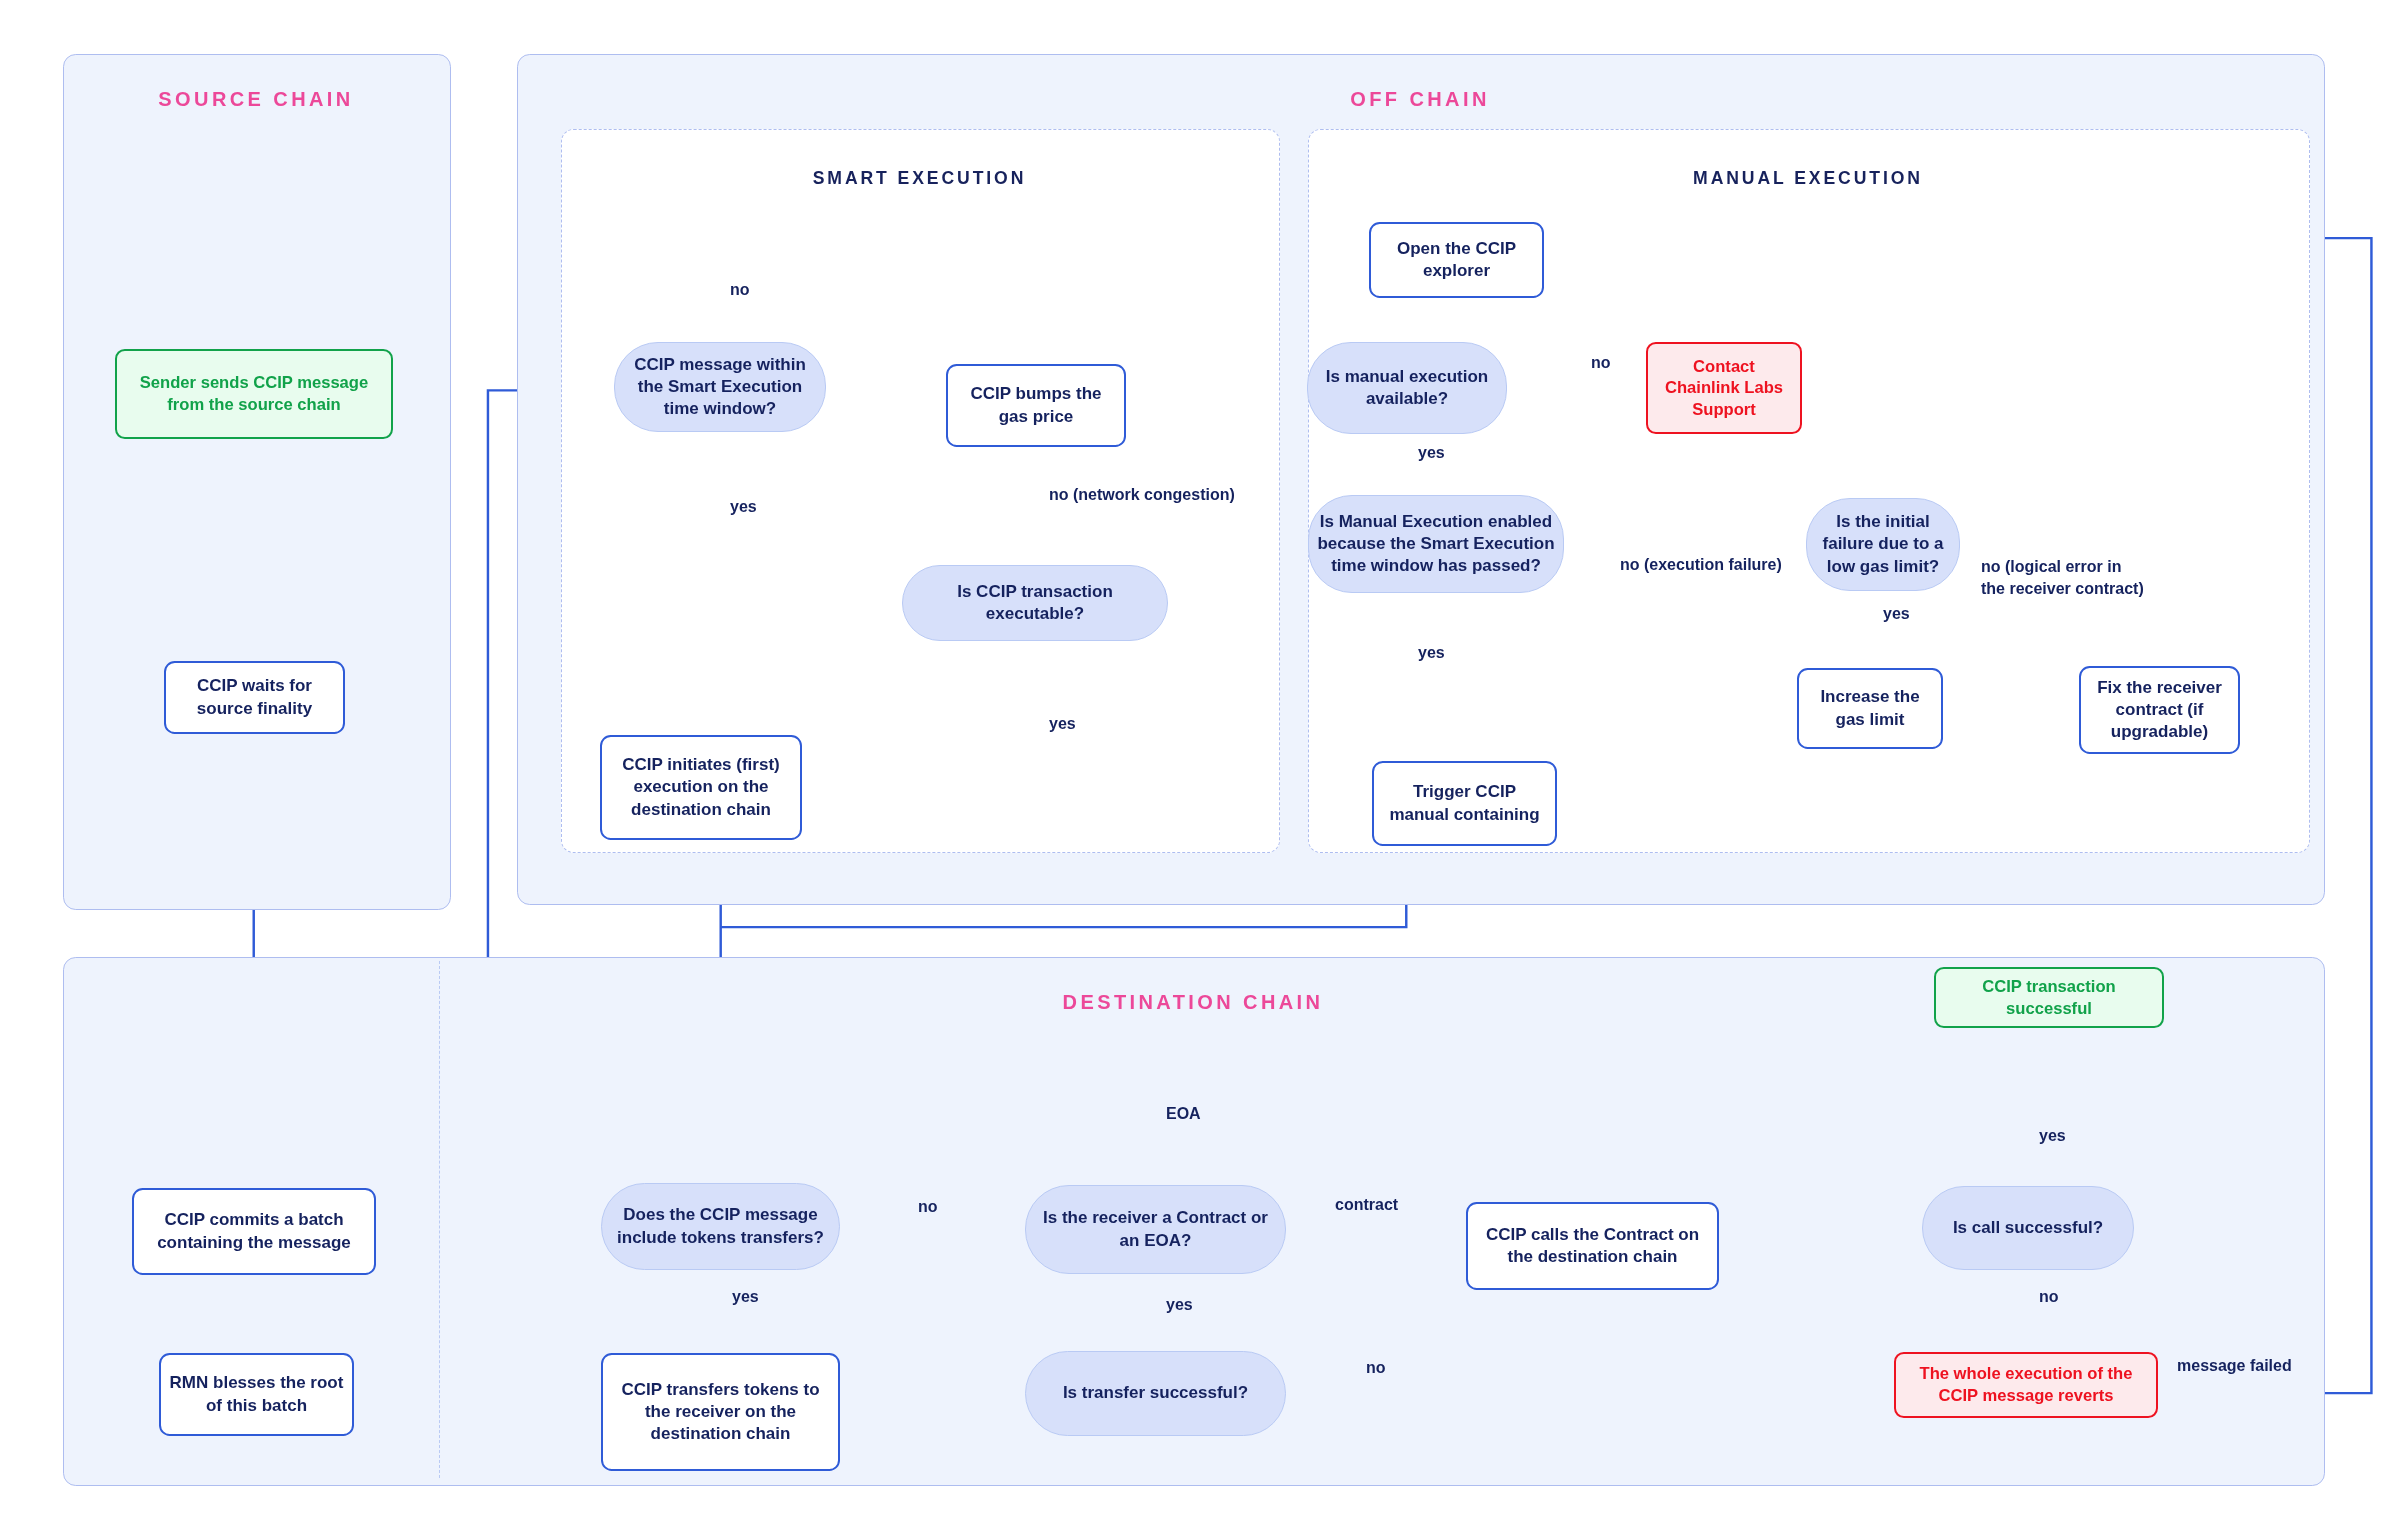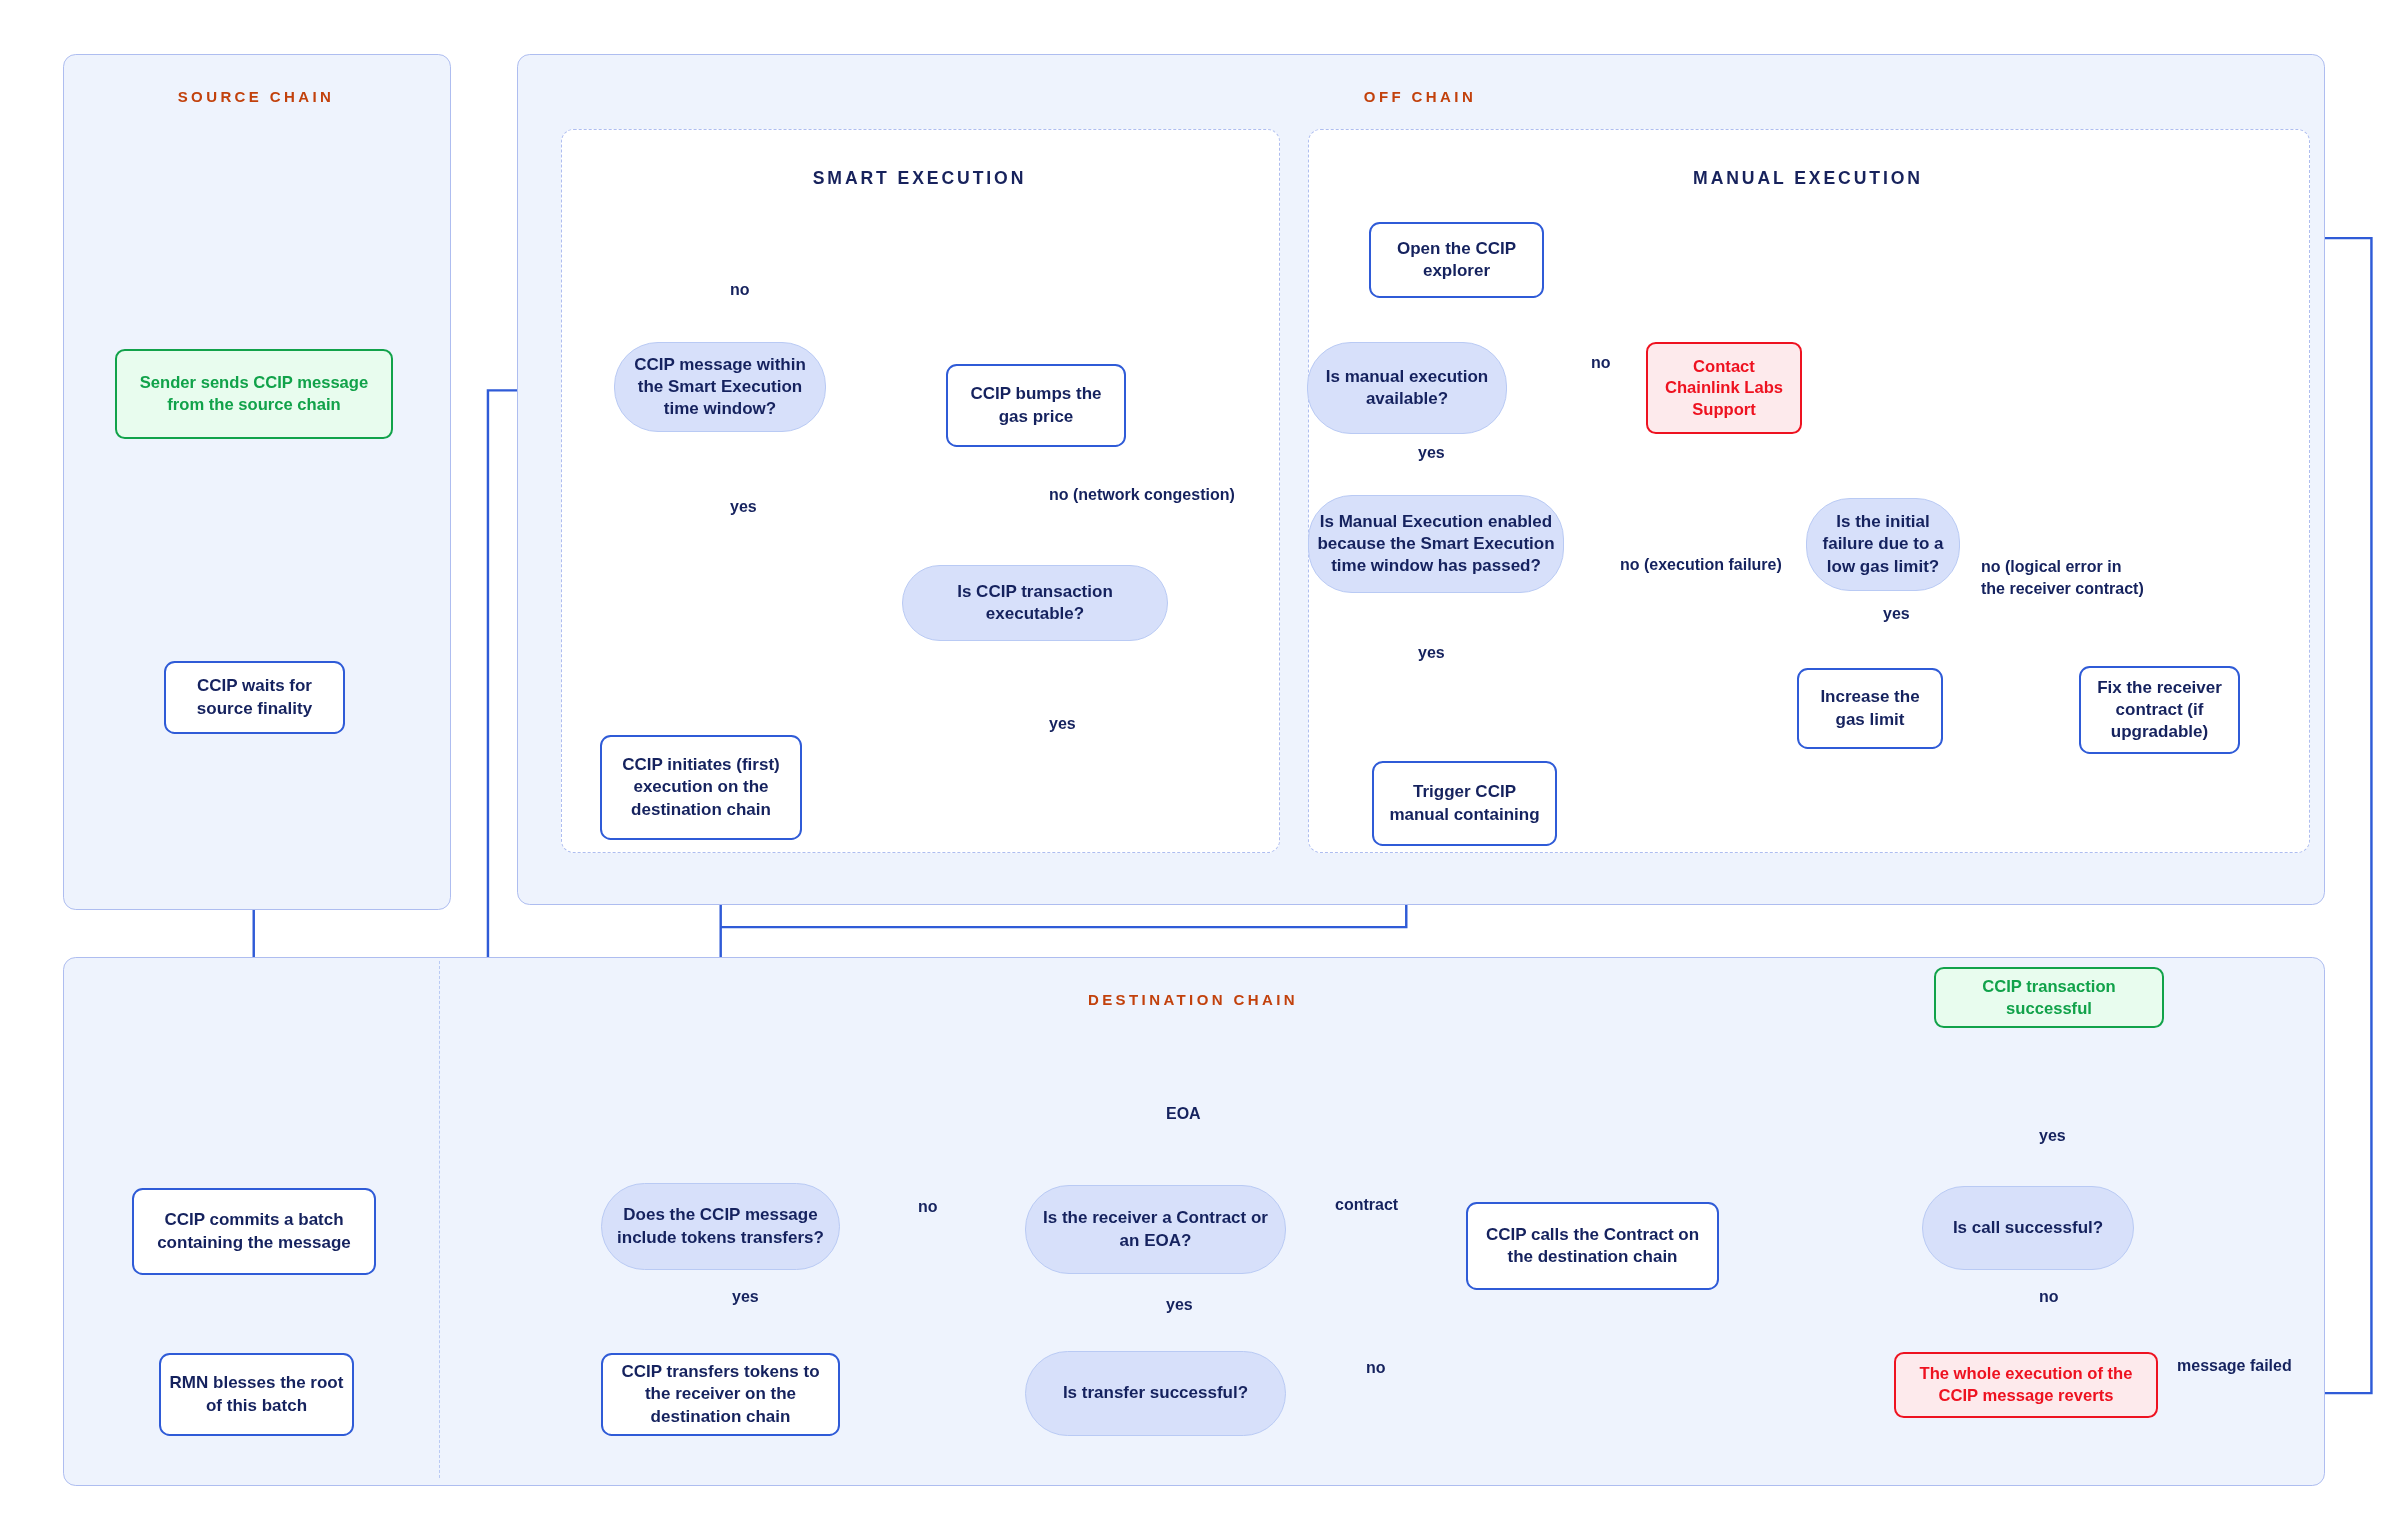--- a/index.html
+++ b/index.html
@@ -1,22 +1,22 @@
 <!DOCTYPE html>
 <html style="font-size:7.8px"><head>
 <meta charset="utf-8">
 <style>
   html,body{margin:0;padding:0;background:#ffffff;}
   body{font-family:"Liberation Sans", sans-serif;}
   #stage{position:relative;width:2389px;height:1539px;background:#ffffff;overflow:hidden;}
 
   
   .lane{position:absolute;border:1.5px solid #aebdf0;border-radius:12.7px;background:#eef3fd;}
-  .lane-title{position:absolute;text-align:center;color:#c2410c;font-weight:700;
-              letter-spacing:3.4px;font-size:15px;}
+  .lane-title{position:absolute;text-align:center;color:#ec4899;font-weight:700;
+              letter-spacing:3.4px;font-size:20px;}
   .sub-lane{position:absolute;border:1.5px dashed #aebdf0;border-radius:12.7px;background:#ffffff;}
   .sub-title{position:absolute;text-align:center;color:#17225c;font-weight:700;
              letter-spacing:2.9px;font-size:17.6px;}
 
   
   .node{position:absolute;display:flex;align-items:center;justify-content:center;
         text-align:center;font-weight:700;line-height:1.30;box-sizing:border-box;}
   .proc{border:2px solid #2f5bd7;border-radius:10.7px;background:#ffffff;color:#15225e;font-size:17px;margin-top:17px;}
   .dec {border:1.5px solid #b9caf4;border-radius:44px;background:#d7e0fa;color:#15225e;font-size:17px;}
   .ok  {border:2px solid #11a24a;border-radius:9.8px;background:#e8fcee;color:#11a24a;font-size:16.6px;}
@@ -164,21 +164,21 @@
   </div>
 
   <div class="node proc" style="left:1372px;top:744px;width:185px;height:85px;">
     <span>Trigger CCIP manual containing</span>
   </div>
 
   <div class="node dec" style="left:601px;top:1183px;width:239px;height:87px;">
     <span>Does the CCIP message include tokens transfers?</span>
   </div>
 
-  <div class="node proc" style="left:601px;top:1336px;width:239px;height:83px;">
+  <div class="node proc" style="left:601px;top:1336px;width:239px;height:118px;">
     <span>CCIP transfers tokens to the receiver on the destination chain</span>
   </div>
 
   <div class="node dec" style="left:1025px;top:1351px;width:261px;height:85px;">
     <span>Is transfer successful?</span>
   </div>
 
   <div class="node dec" style="left:1025px;top:1185px;width:261px;height:89px;">
     <span>Is the receiver a Contract or an EOA?</span>
   </div>

